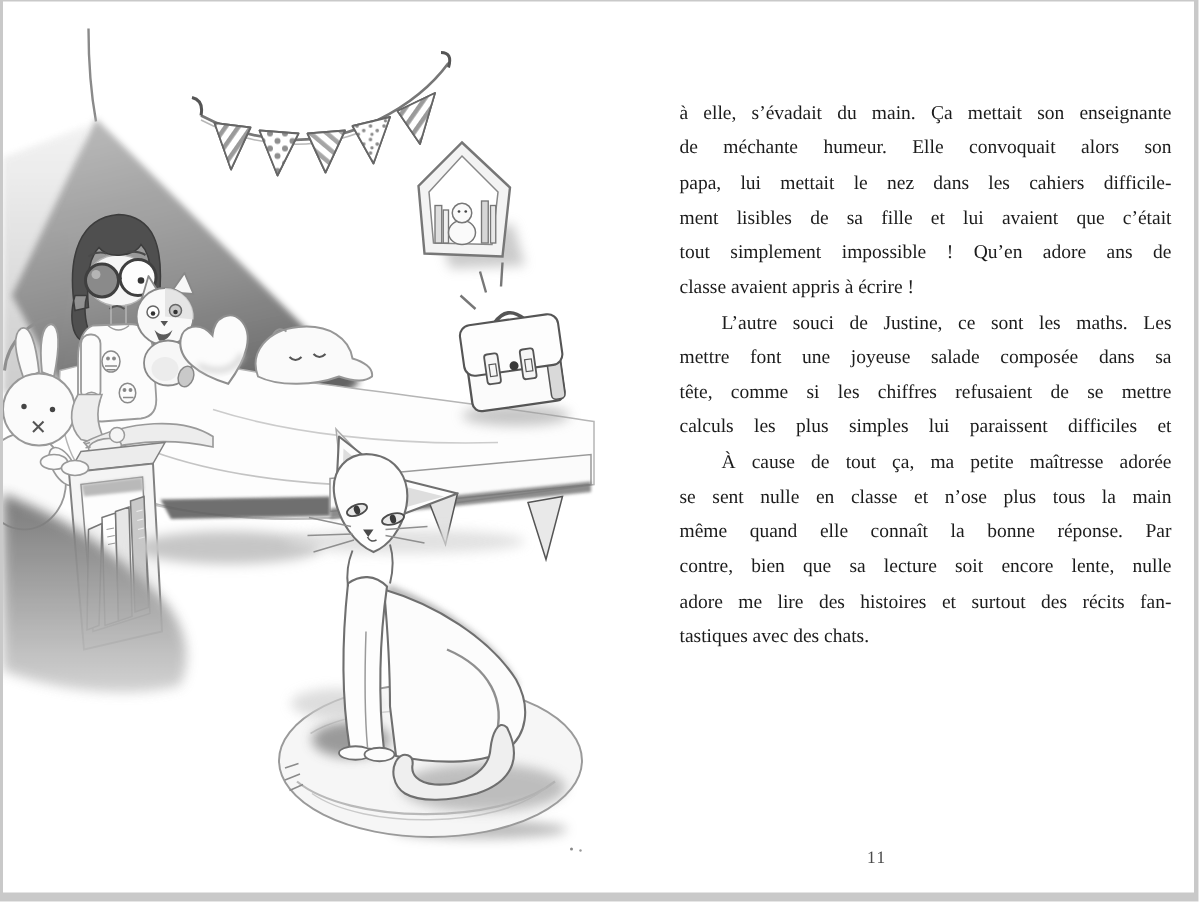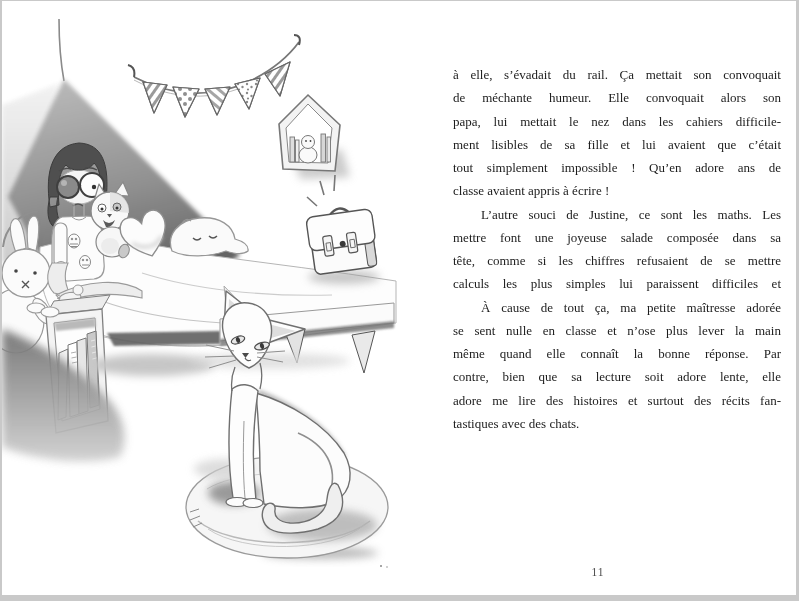--- a/index.html
+++ b/index.html
@@ -5,21 +5,21 @@
   html,body{margin:0;padding:0;background:#e9e9e9;}
   .frame{position:relative;width:799px;height:601px;background:#c9c9c9;overflow:hidden;
          font-family:"Liberation Serif","DejaVu Serif",serif;}
   .page{position:absolute;left:2px;top:1px;width:794px;height:594px;background:#ffffff;}
   .illu{position:absolute;left:0;top:0;width:420px;height:594px;}
   .textcol{position:absolute;left:451px;top:62px;width:328px;color:#1c1c1c;
            font-size:13px;line-height:23.25px;}
   .line{text-align:justify;text-align-last:justify;}
   .line.end{text-align-last:left;}
   .line.ind{text-indent:28px;}
-  .pagenum{position:absolute;left:576px;top:565px;width:40px;text-align:center;
+  .pagenum{position:absolute;left:576px;top:565px;width:40px;
            font-size:11.5px;color:#4a4a4a;letter-spacing:1px;}
 </style>
 </head>
 <body>
 
 <div class="frame">
   <div class="page">
 
     <svg class="illu" viewBox="0 0 420 594">
       <defs>
@@ -275,38 +275,38 @@
 
       <g stroke="#8a8a8a" stroke-width="1">
         <path d="M197,508 l-9,3 M198,515 l-10,4 M200,522 l-9,4"></path>
         <circle cx="379" cy="565" r="1" fill="#888" stroke="none"></circle>
           <circle cx="385" cy="566" r="0.8" fill="#999" stroke="none"></circle>
       </g>
     </svg>
 
     <div class="textcol">
         <div class="para">
-          <div class="line">à elle, s’évadait du rail. Ça mettait son convoquait</div>
+          <div class="line">à elle, s’évadait du main. Ça mettait son enseignante</div>
           <div class="line">de méchante humeur. Elle convoquait alors son</div>
           <div class="line">papa, lui mettait le nez dans les cahiers difficile-</div>
           <div class="line">ment lisibles de sa fille et lui avaient que c’était</div>
           <div class="line">tout simplement impossible ! Qu’en adore ans de</div>
           <div class="line end">classe avaient appris à écrire !</div>
         </div>
         <div class="para">
           <div class="line ind">L’autre souci de Justine, ce sont les maths. Les</div>
           <div class="line">mettre font une joyeuse salade composée dans sa</div>
           <div class="line">tête, comme si les chiffres refusaient de se mettre</div>
           <div class="line">calculs les plus simples lui paraissent difficiles et</div>
         </div>
         <div class="para">
           <div class="line ind">À cause de tout ça, ma petite maîtresse adorée</div>
-          <div class="line">se sent nulle en classe et n’ose plus lever la main</div>
+          <div class="line">se sent nulle en classe et n’ose plus tous la main</div>
           <div class="line">même quand elle connaît la bonne réponse. Par</div>
-          <div class="line">contre, bien que sa lecture soit adore lente, elle</div>
+          <div class="line">contre, bien que sa lecture soit encore lente, nulle</div>
           <div class="line">adore me lire des histoires et surtout des récits fan-</div>
           <div class="line end">tastiques avec des chats.</div>
         </div>
       </div>
     <div class="pagenum">11</div>
 
   </div>
 </div>
 
 </body></html>

